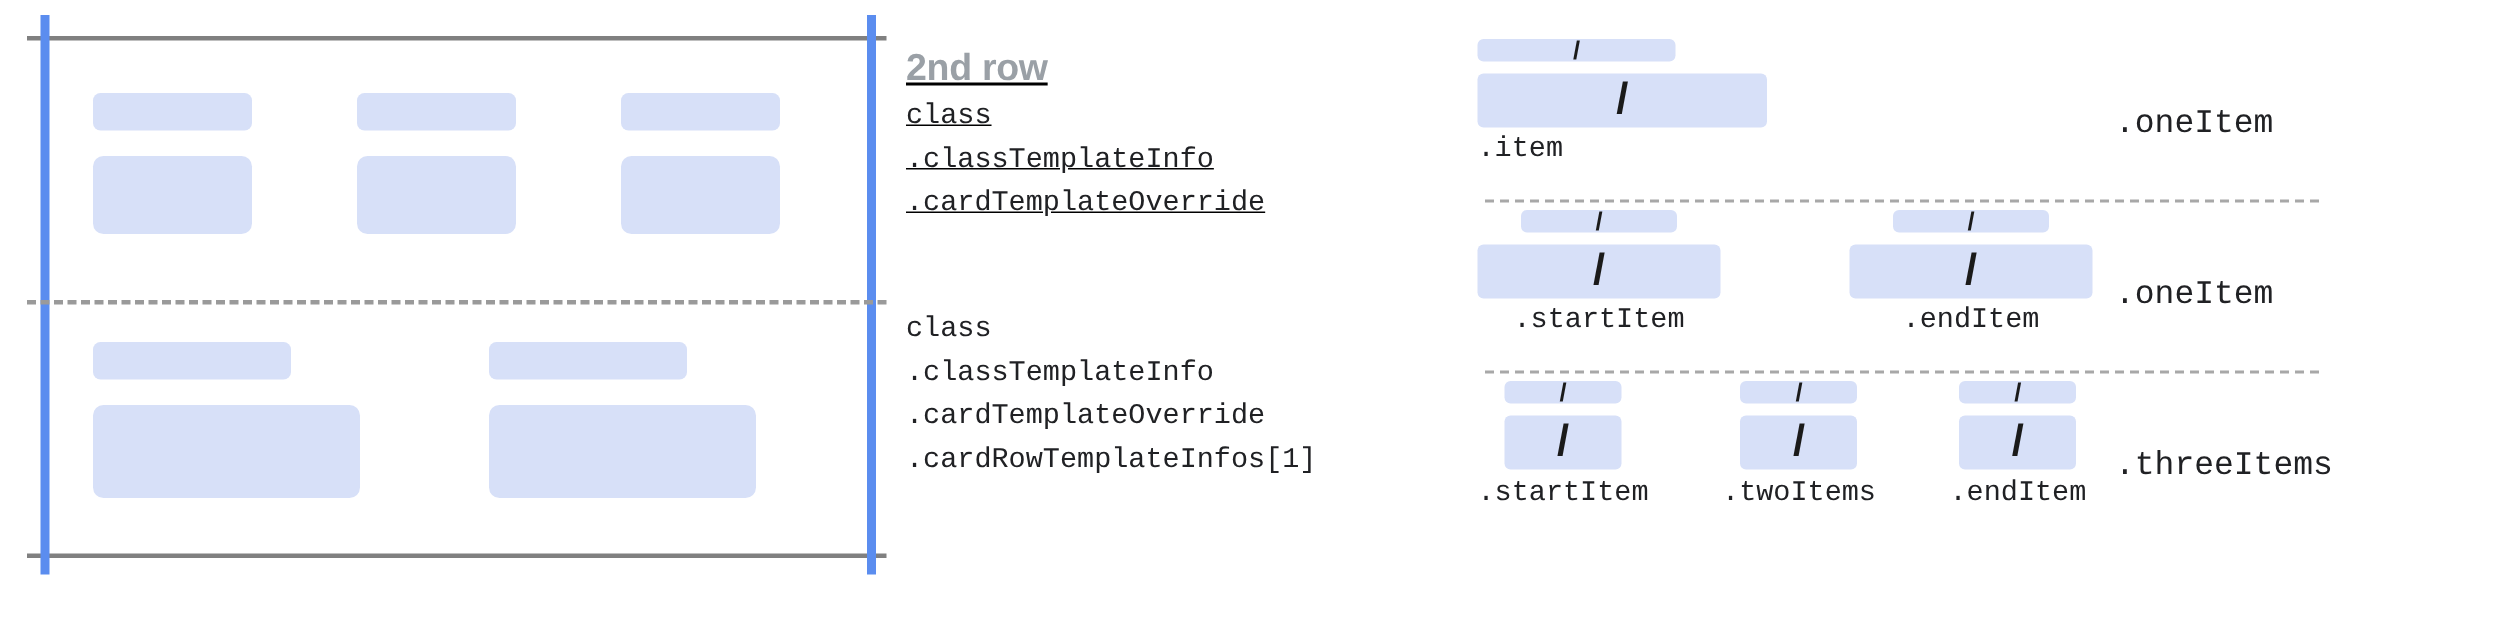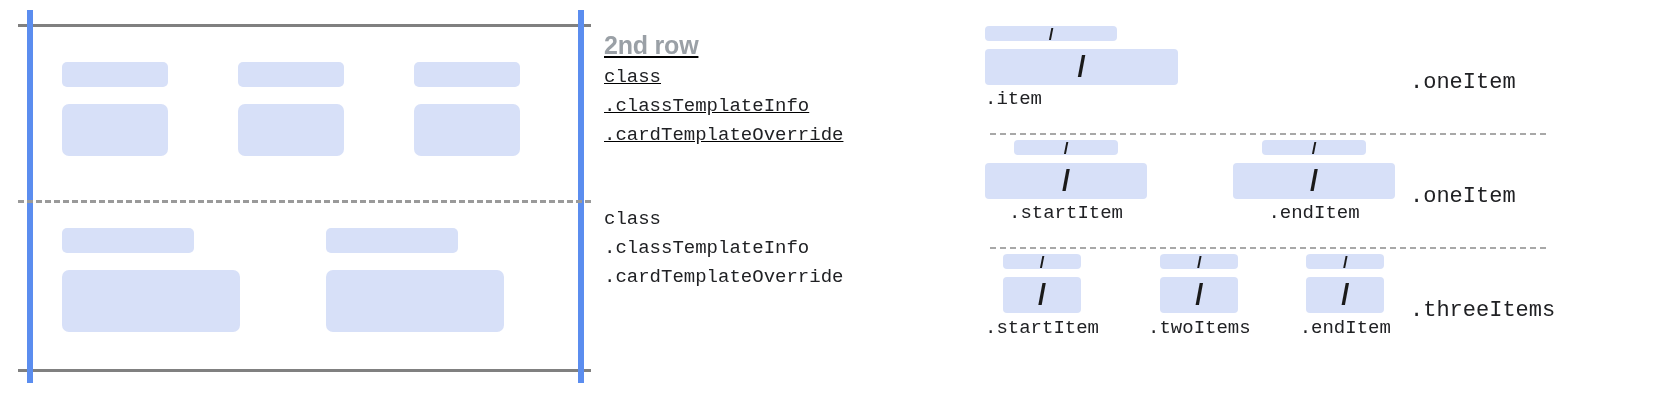--- a/index.html
+++ b/index.html
@@ -166,20 +166,21 @@
     <div class="row-heading">2nd row</div>
     <div class="code-line">class</div>
     <div class="code-line">.classTemplateInfo</div>
     <div class="code-line">.cardTemplateOverride</div>
   </div>
 
   <div class="text-block" id="text-block-3">
     <div class="code-line">class</div>
     <div class="code-line">.classTemplateInfo</div>
     <div class="code-line">.cardTemplateOverride</div>
+    <div class="code-line">.cardRowTemplateInfos[1]</div>
   </div>
 
   <div id="right-panel">
     <div class="variant-sep" id="variant-sep-1"></div>
     <div class="variant-sep" id="variant-sep-2"></div>
 
     <div class="variant" id="variant-oneItem">
       <div class="variant-items align-left">
         <div class="item-col align-left">
           <div class="item-bar">

